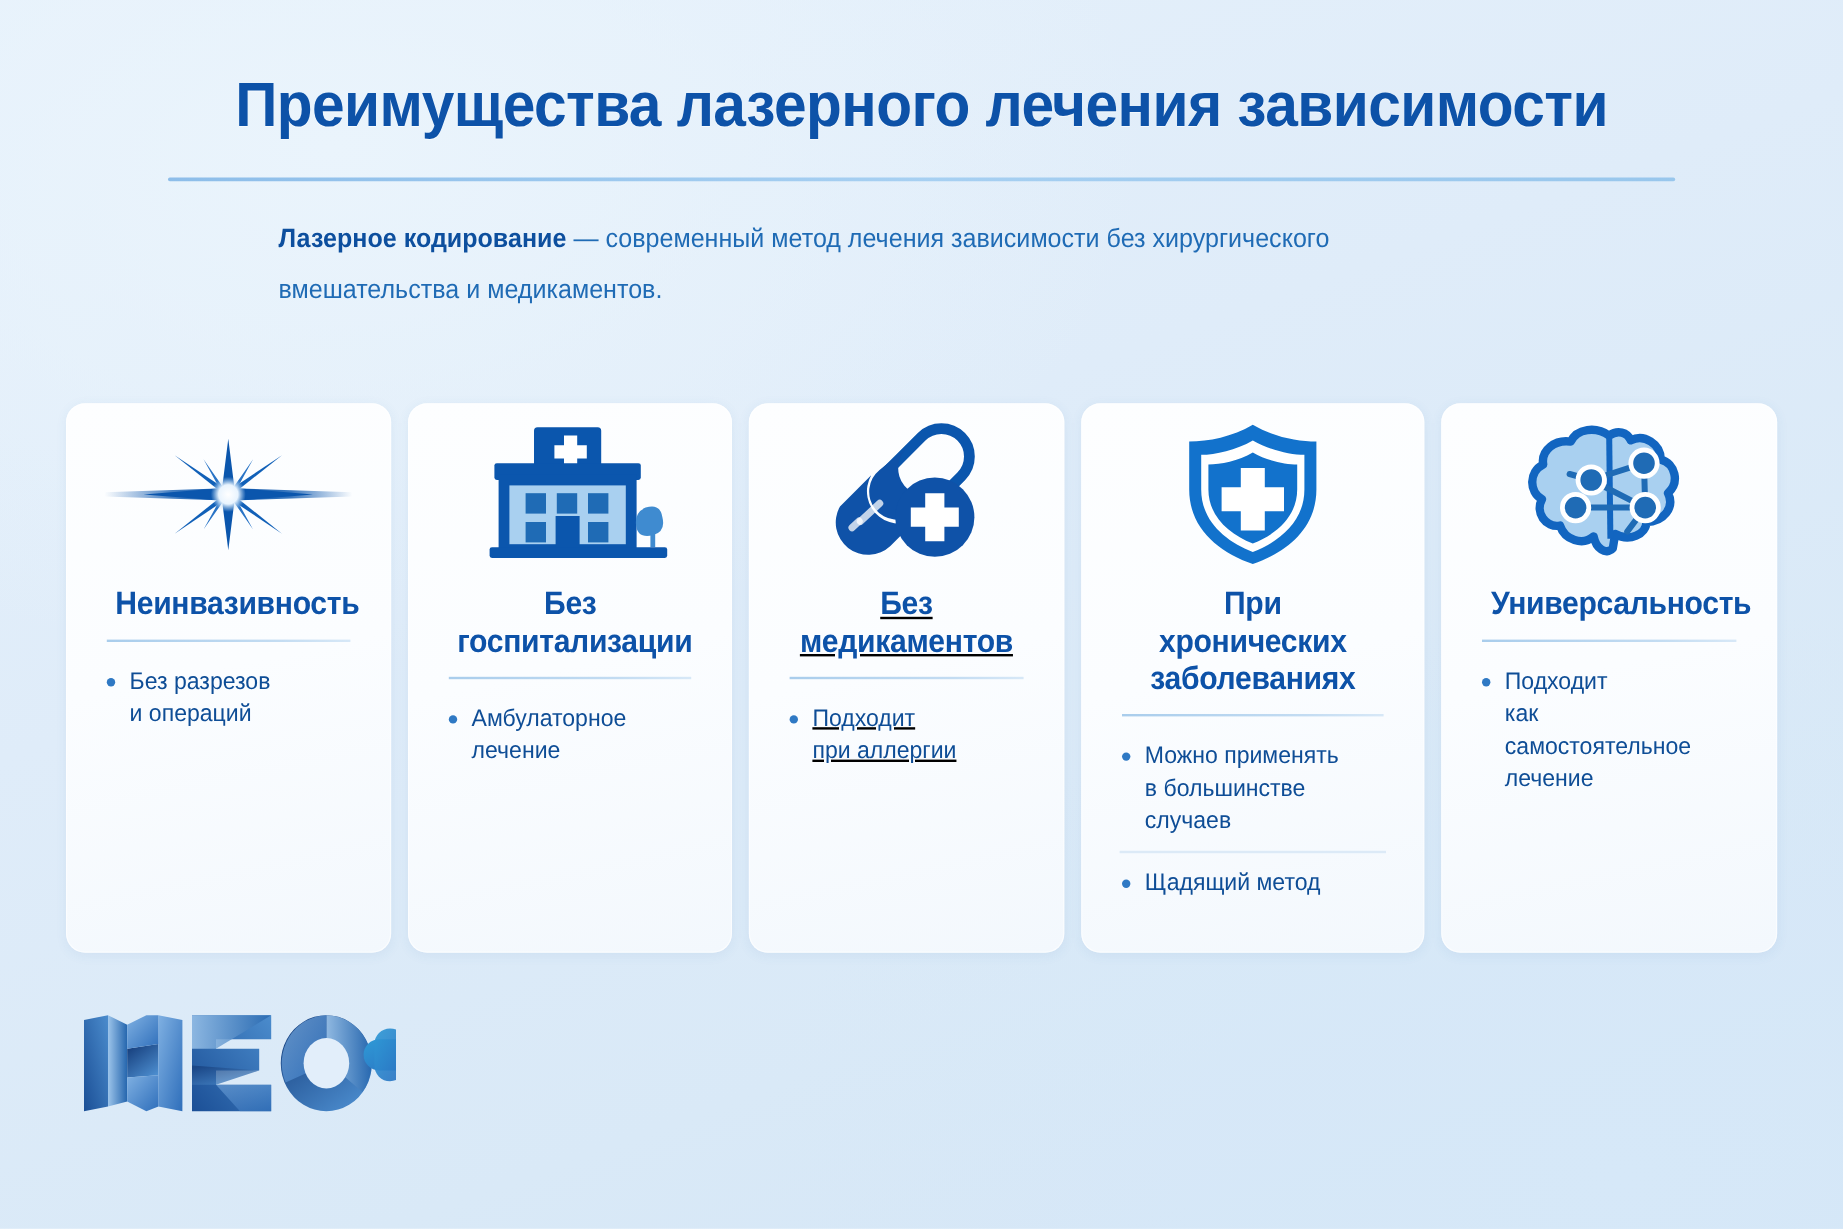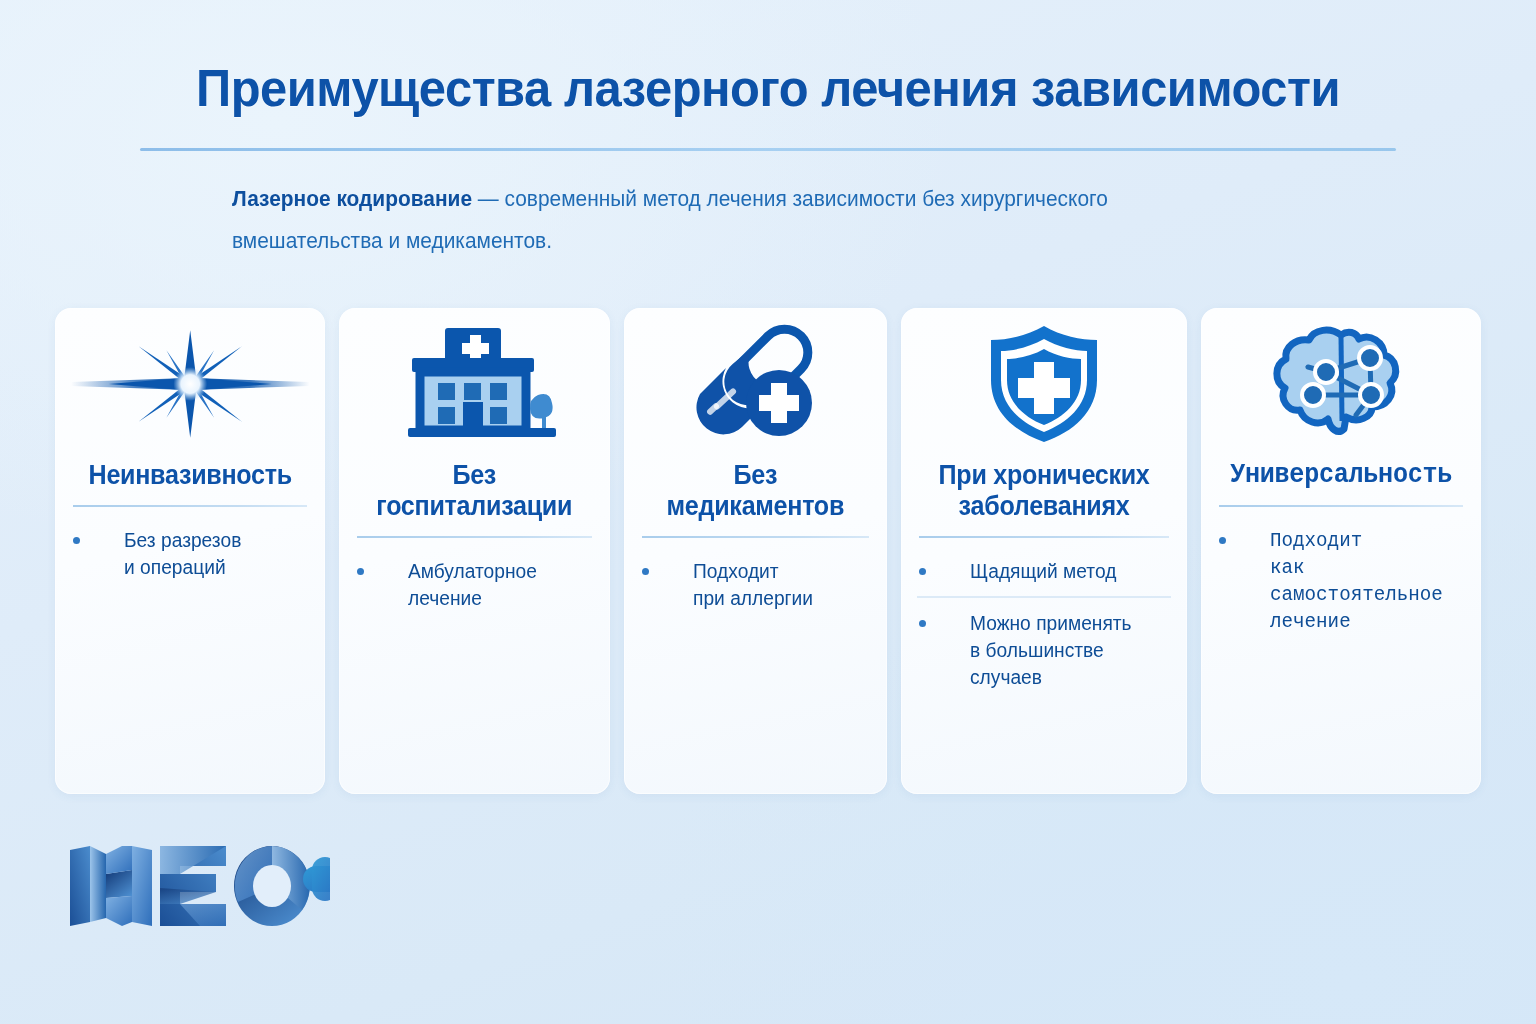--- a/index.html
+++ b/index.html
@@ -78,30 +78,31 @@
     height: 486px;
     display: flex;
     gap: 14px;
   }
 
   .card {
     position: relative;
     border-radius: 16px;
     background: linear-gradient(168deg, #fdfeff 0%, #fbfdff 48%, #f3f8fd 100%);
     box-shadow: 0 2px 10px rgba(60,110,170,0.07), 0 0 0 1px rgba(255,255,255,0.6) inset;
-    padding: 0 16px;
+    padding: 0 32px;
     display: flex;
     flex-direction: column;
     overflow: hidden;
+    margin-top: 28px;
   }
   .card.c1 { width: 276px; }
   .card.c2 { width: 276px; }
-  .card.c3 { width: 268px; }
+  .card.c3 { width: 268px; text-decoration: underline; }
   .card.c4 { width: 292px; }
-  .card.c5 { width: 286px; font-family: Liberation Mono, monospace; }
+  .card.c5 { width: 286px; }
 
   .icon-wrap {
     height: 152px;
     display: flex;
     align-items: center;
     justify-content: center;
     flex: none;
   }
 
   .card-title {
@@ -126,21 +127,20 @@
   .bullets {
     list-style: none;
     margin-top: 8px;
     flex: none;
   }
 
   .bullet {
     display: flex;
     align-items: flex-start;
     padding: 12px 0 0 0;
-    gap: 32px;
   }
   .bullet + .bullet { border-top: 2px solid #dceaf7; margin-top: 11px; }
 
   .dot {
     flex: none;
     width: 7px;
     height: 7px;
     border-radius: 50%;
     background: #2f79c4;
     margin: 10px 12px 0 2px;
@@ -310,26 +310,26 @@
           <path d="M65 27 C53 34 38 37 28 37 L28 58 C28 80 45 95 65 103 C85 95 102 80 102 58 L102 37 C92 37 77 34 65 27 Z" fill="#1272cc"></path>
 
           <path d="M55 40 h20 v16 h16 v20 h-16 v16 h-20 v-16 h-16 v-20 h16 z" fill="#ffffff"></path>
         </svg>
       </div>
       <div class="card-title">При хронических заболеваниях</div>
       <div class="title-sep"></div>
       <ul class="bullets">
         <li class="bullet">
           <span class="dot"></span>
-          <span class="btext">Щадящий метод</span>
-        </li>
-        <li class="bullet">
-          <span class="dot"></span>
           <span class="btext">Можно применять
 в большинстве случаев</span>
+        </li>
+        <li class="bullet">
+          <span class="dot"></span>
+          <span class="btext">Щадящий метод</span>
         </li>
       </ul>
     </div>
 
     <div class="card c5">
       <div class="icon-wrap">
         <svg width="150" height="118" viewBox="0 0 150 118">
 
           <path d="M75 10
                    C64 2 48 4 43 15

